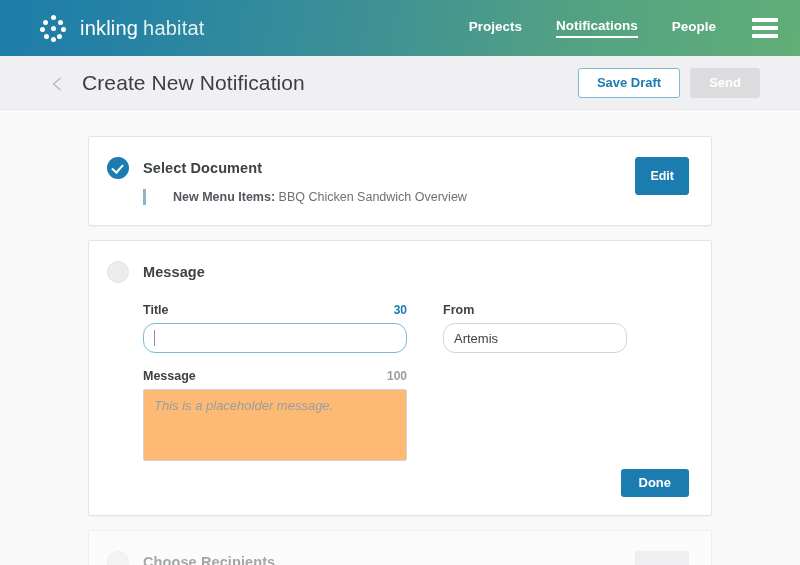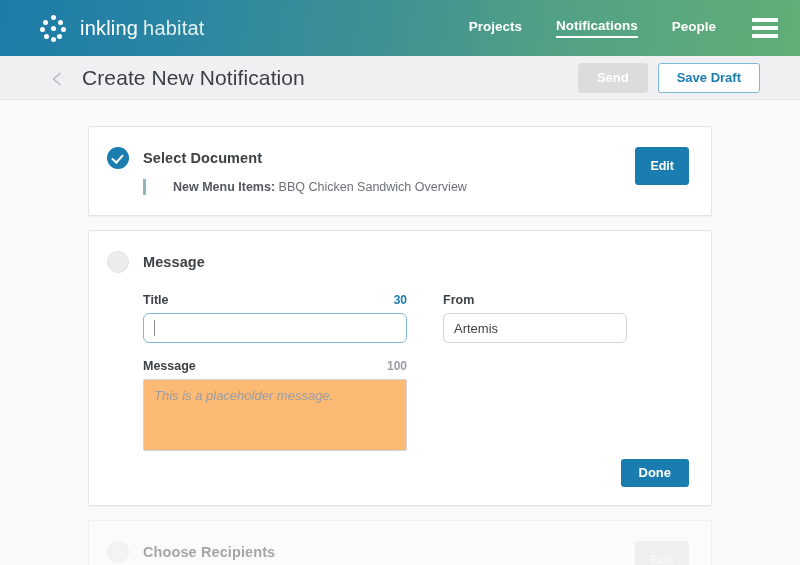--- a/index.html
+++ b/index.html
@@ -89,21 +89,21 @@
   .hamburger span {
     display: block;
     height: 4px;
     width: 100%;
     background: #ffffff;
     border-radius: 1px;
   }
 
   
   .subheader {
-    height: 44px;
+    height: 54px;
     background: #f0f0f3;
     border-bottom: 1px solid #e6e6ea;
     display: flex;
     align-items: center;
     padding: 0 40px 0 50px;
   }
 
   .back-chevron {
     width: 16px;
     height: 16px;
@@ -276,21 +276,21 @@
     font-size: 12px;
     font-weight: 700;
     color: #9a9da2;
   }
   .counter.active { color: #1b7cb0; }
 
   .text-input {
     width: 100%;
     height: 30px;
     border: 1px solid #d4d4d8;
-    border-radius: 6px;
+    border-radius: 12px;
     background: #ffffff;
     font-family: "Liberation Sans", sans-serif;
     font-size: 13px;
     color: #3d4246;
     padding: 0 10px;
     outline: none;
   }
   .text-input.focused {
     border: 1px solid #7bb9d6;
   }
@@ -382,22 +382,22 @@
 
 <div class="subheader">
   <span class="back-chevron">
     <svg width="16" height="16" viewBox="0 0 16 16" aria-hidden="true">
       <polyline points="10.5,2 3.5,8 10.5,14" fill="none" stroke="#b6b8bd" stroke-width="1.4"></polyline>
     </svg>
   </span>
   <h1 class="page-title">Create New Notification</h1>
 
   <div class="subheader-actions">
+    <button class="btn btn-outline">Save Draft</button>
     <button class="btn btn-disabled">Send</button>
-    <button class="btn btn-outline">Save Draft</button>
   </div>
 </div>
 
 <div class="content">
 
   <div class="card">
     <div class="card-row">
       <span class="bullet done"></span>
       <div class="card-body">
         <div class="card-heading">Select Document</div>

